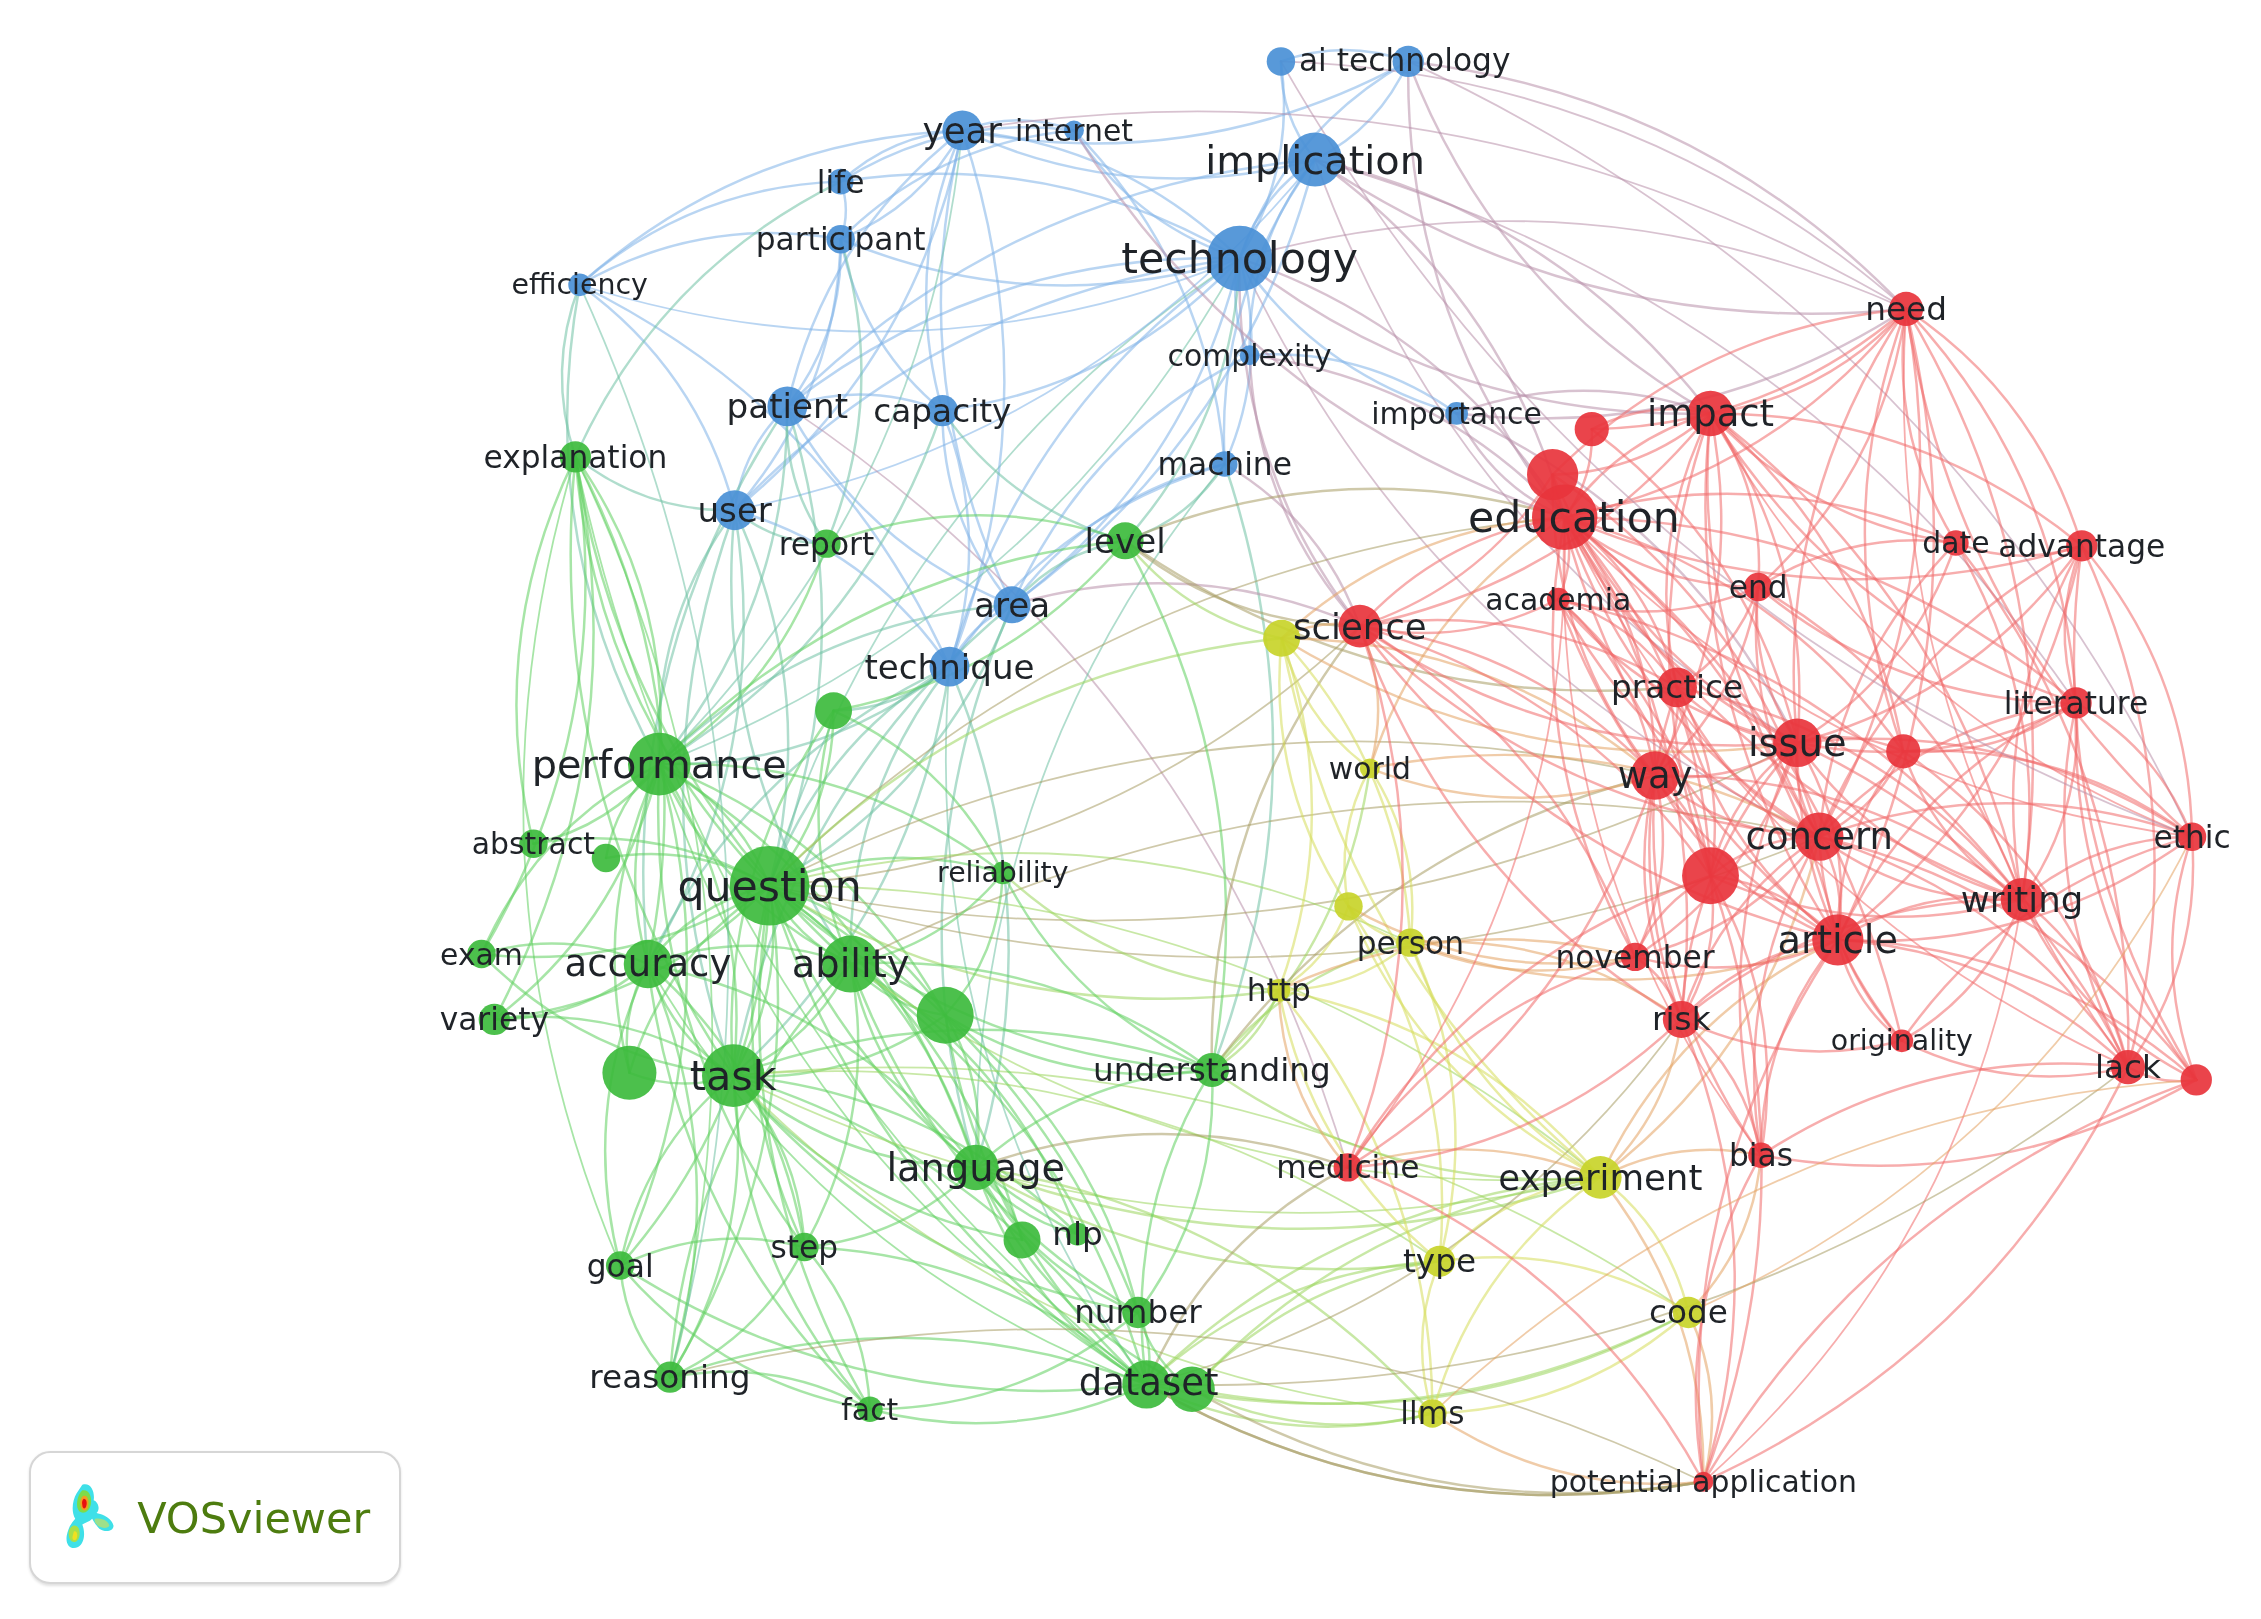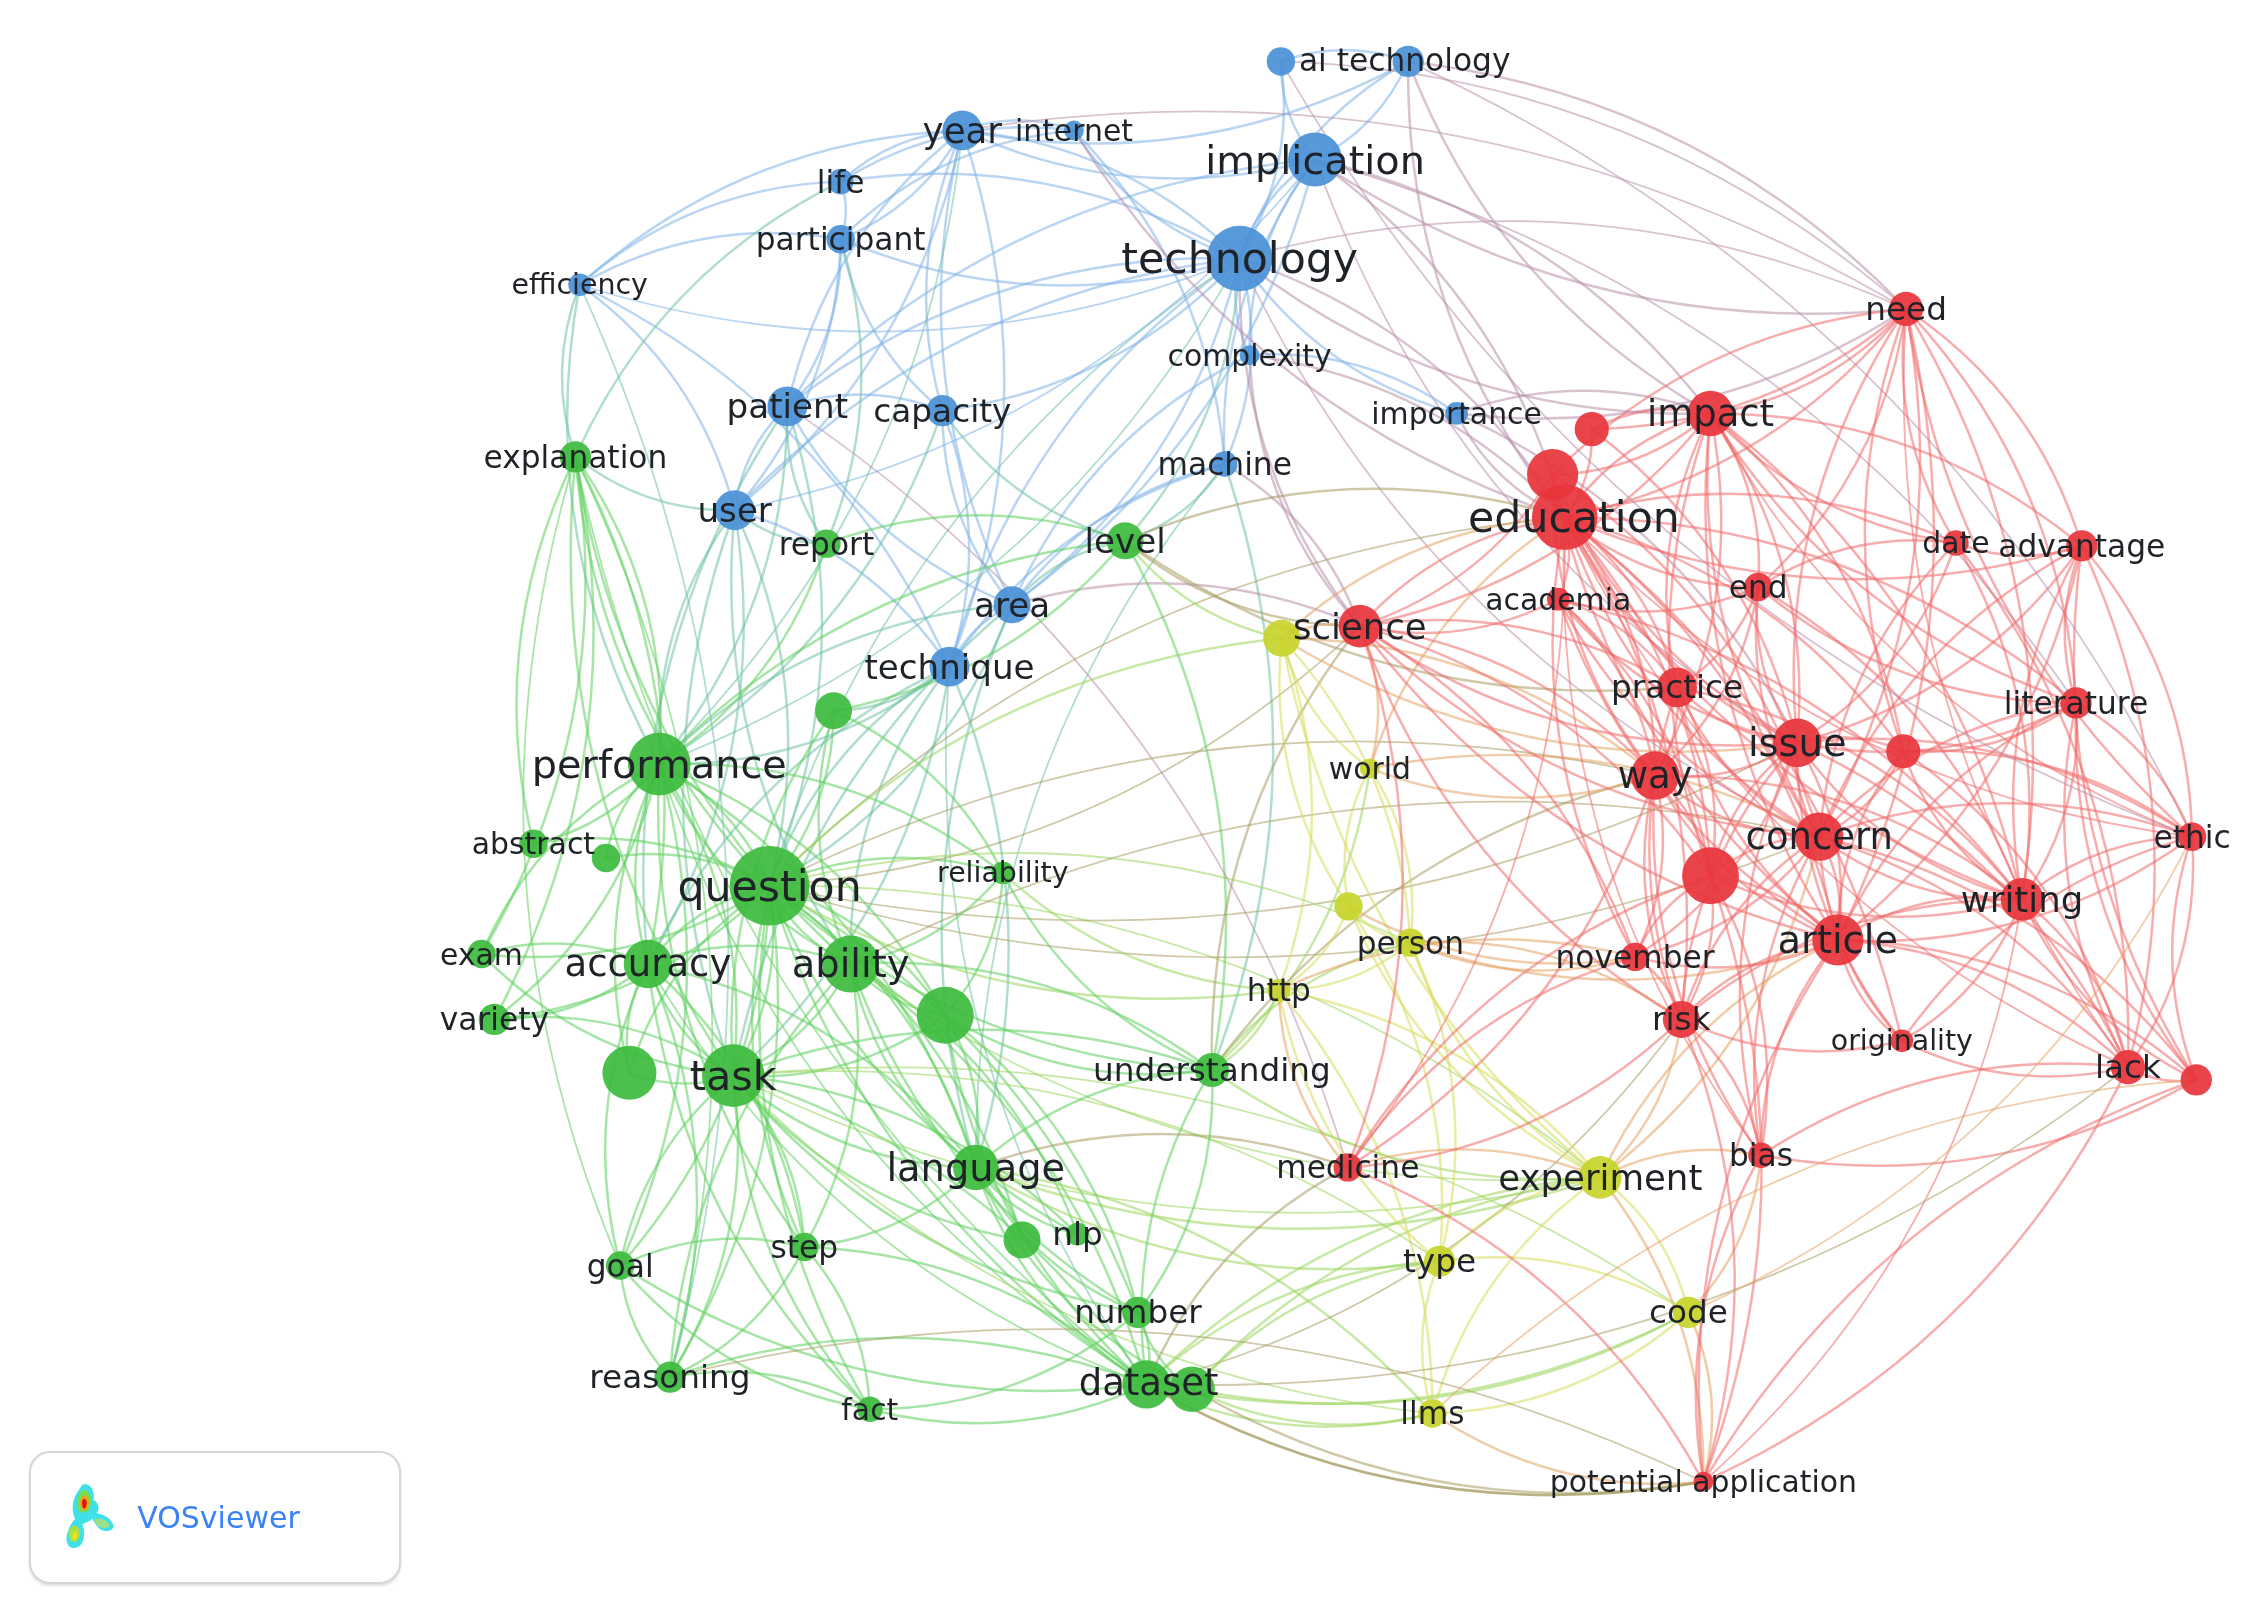--- a/index.html
+++ b/index.html
@@ -6,22 +6,22 @@
   body { width: 2261px; height: 1620px; position: relative; overflow: hidden;
          font-family: "DejaVu Sans", "Liberation Sans", sans-serif; }
   #network { position: absolute; left: 0; top: 0; width: 2261px; height: 1620px; }
   #network text { font-family: "DejaVu Sans", "Liberation Sans", sans-serif; fill: #1f2328;
                   text-anchor: middle; dominant-baseline: central; }
   .edge { fill: none; stroke-linecap: round; }
   .logo-box { position: absolute; left: 28.5px; top: 1451px; width: 368px; height: 129px;
               border: 2.1px solid #d6d6d6; border-radius: 21.3px; background: #fff;
               box-shadow: 0 1.4px 2.8px rgba(0,0,0,0.12); display: flex; align-items: center; }
   .logo-icon { width: 71px; height: 78px; margin-left: 30px; }
-  .logo-text { font-family: "DejaVu Sans", "Liberation Sans", sans-serif; font-size: 30px;
-               color: #3b82f6; margin-left: 5.7px; letter-spacing: 0px; }
+  .logo-text { font-family: "DejaVu Sans", "Liberation Sans", sans-serif; font-size: 43px;
+               color: #4d7c0f; margin-left: 5.7px; letter-spacing: 0px; }
 </style>
 </head>
 <body>
 
 <svg id="network" viewBox="0 0 3179 2277" xmlns="http://www.w3.org/2000/svg">
   <g id="edges-layer">
       <path d="M1743,363 Q1770.98,274.42 1849,224" class="edge" stroke="#7fb3e8" stroke-opacity="0.55" stroke-width="3.5"></path>
       <path d="M1743,363 Q1821.86,234.94 1801,86" class="edge" stroke="#7fb3e8" stroke-opacity="0.55" stroke-width="3.5"></path>
       <path d="M1743,363 Q1811.64,181.84 1980,86" class="edge" stroke="#7fb3e8" stroke-opacity="0.55" stroke-width="3.5"></path>
       <path d="M1743,363 Q1580.4,202.8 1353,183" class="edge" stroke="#7fb3e8" stroke-opacity="0.55" stroke-width="3.5"></path>

